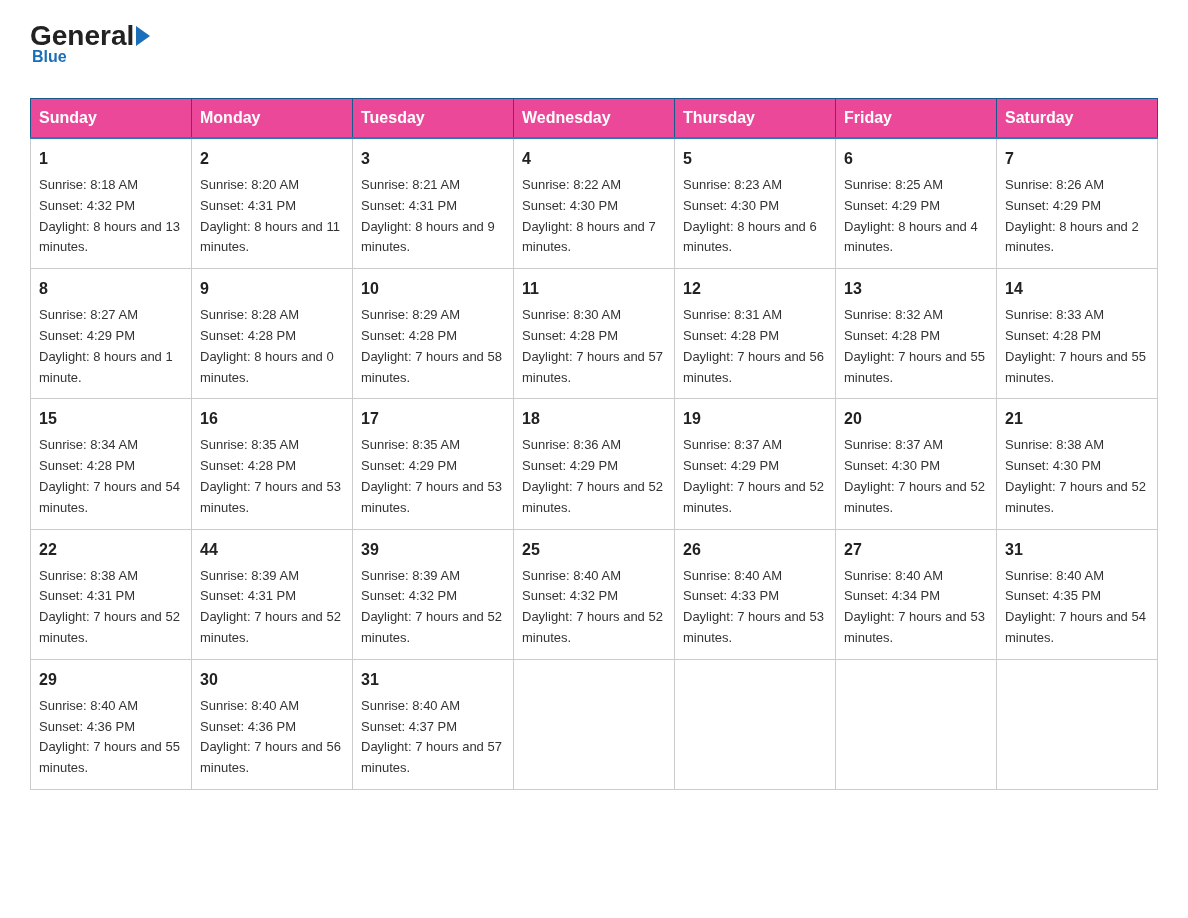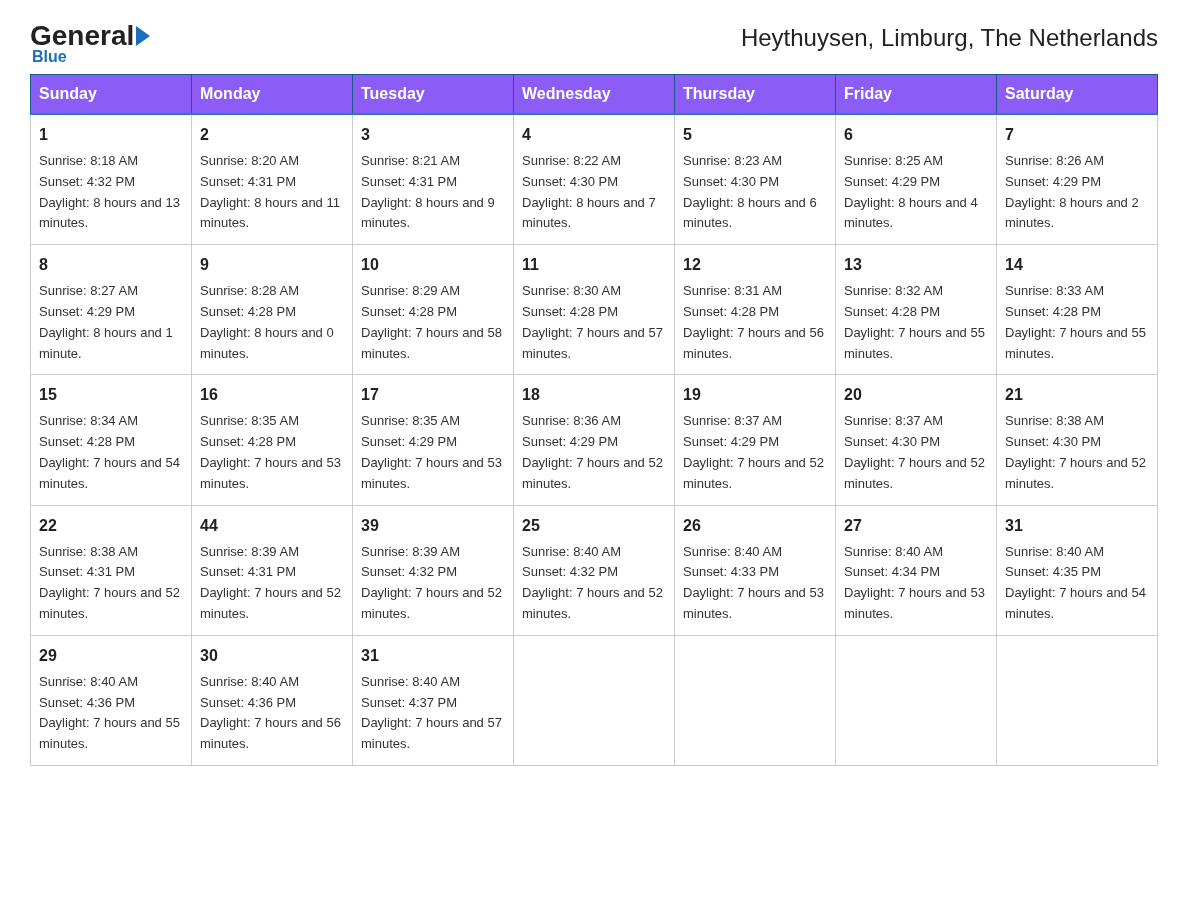--- a/index.html
+++ b/index.html
@@ -7,21 +7,21 @@
       font-family: Arial, sans-serif;
       background: #fff;
       width: 1188px;
       min-height: 918px;
       padding: 20px 30px;
     }
     .header {
       display: flex;
       justify-content: space-between;
       align-items: flex-start;
-      margin-bottom: 8px;
+      margin-bottom: 32px;
     }
     .logo {
       display: flex;
       flex-direction: column;
       align-items: flex-start;
     }
     .logo-text {
       font-size: 28px;
       font-weight: bold;
       color: #222;
@@ -59,21 +59,21 @@
       font-size: 24px;
       color: #222;
       margin-top: 4px;
     }
     table {
       width: 100%;
       border-collapse: collapse;
       table-layout: fixed;
     }
     thead tr th {
-      background-color: #8b5cf6;
+      background-color: #ec4899;
       color: #fff;
       font-size: 16px;
       font-weight: bold;
       padding: 10px 8px;
       text-align: left;
       border: 1px solid #1a5a8a;
     }
     tbody tr td {
       vertical-align: top;
       padding: 8px 8px 10px 8px;
@@ -109,21 +109,20 @@
 
 <div class="header">
   <div class="logo">
     <div class="logo-text">
       <span class="logo-general">General</span>
       <span class="logo-arrow"></span>
     </div>
     <div class="logo-blue-line">Blue</div>
   </div>
   <div class="title-block">
-    <div class="calendar-subtitle">Heythuysen, Limburg, The Netherlands</div>
   </div>
 </div>
 
 <table>
   <thead>
     <tr>
       <th>Sunday</th>
       <th>Monday</th>
       <th>Tuesday</th>
       <th>Wednesday</th>

